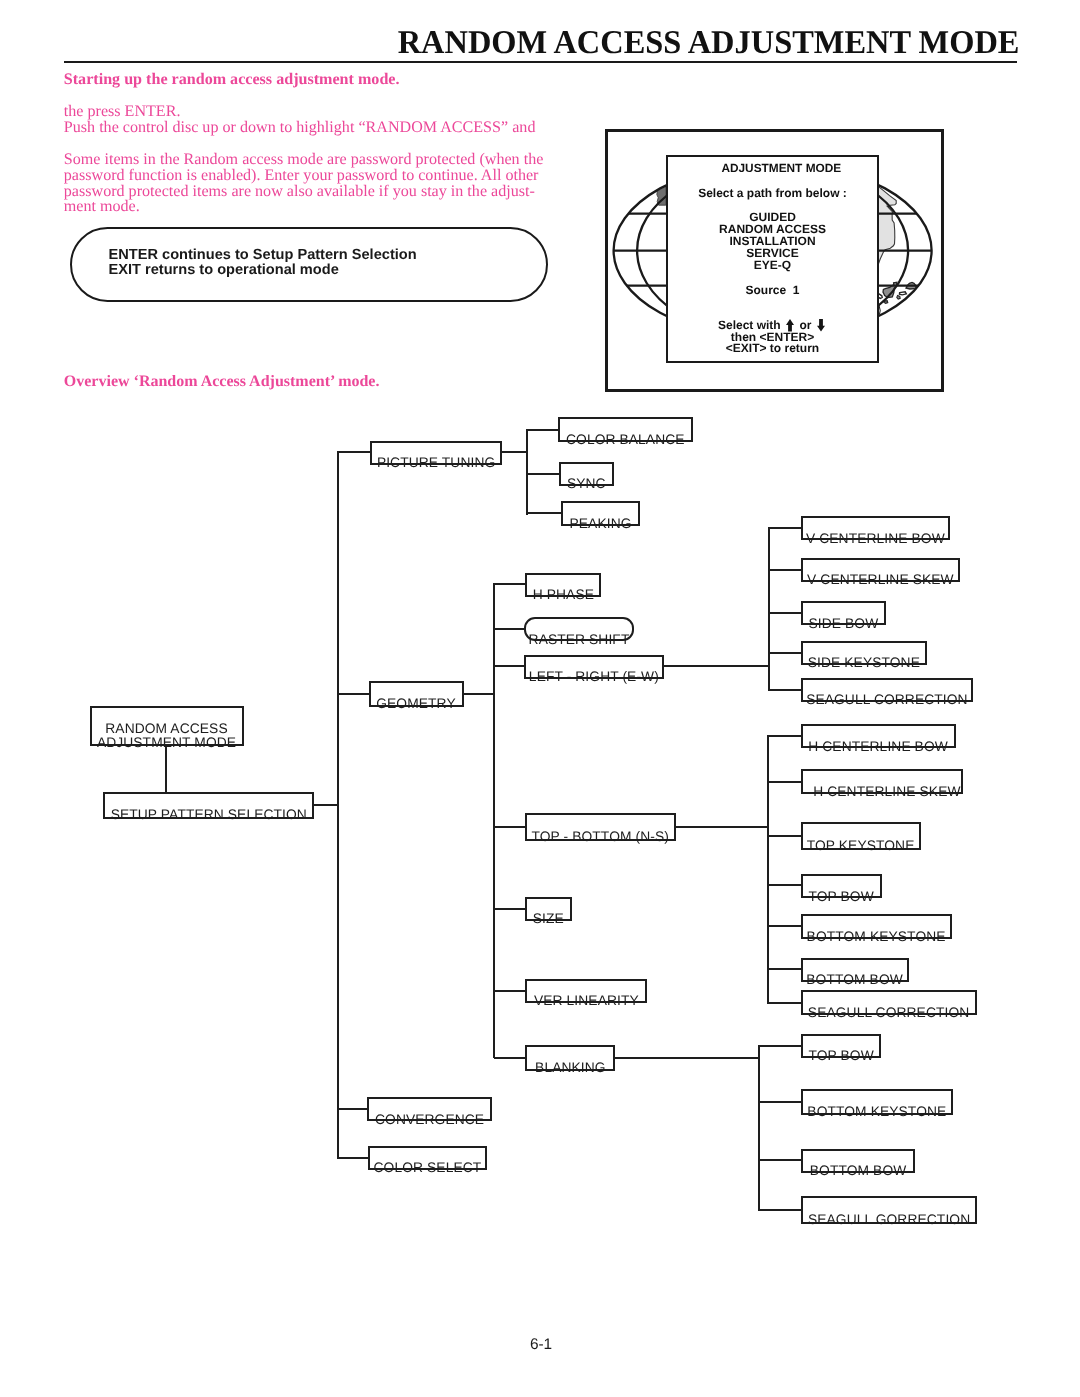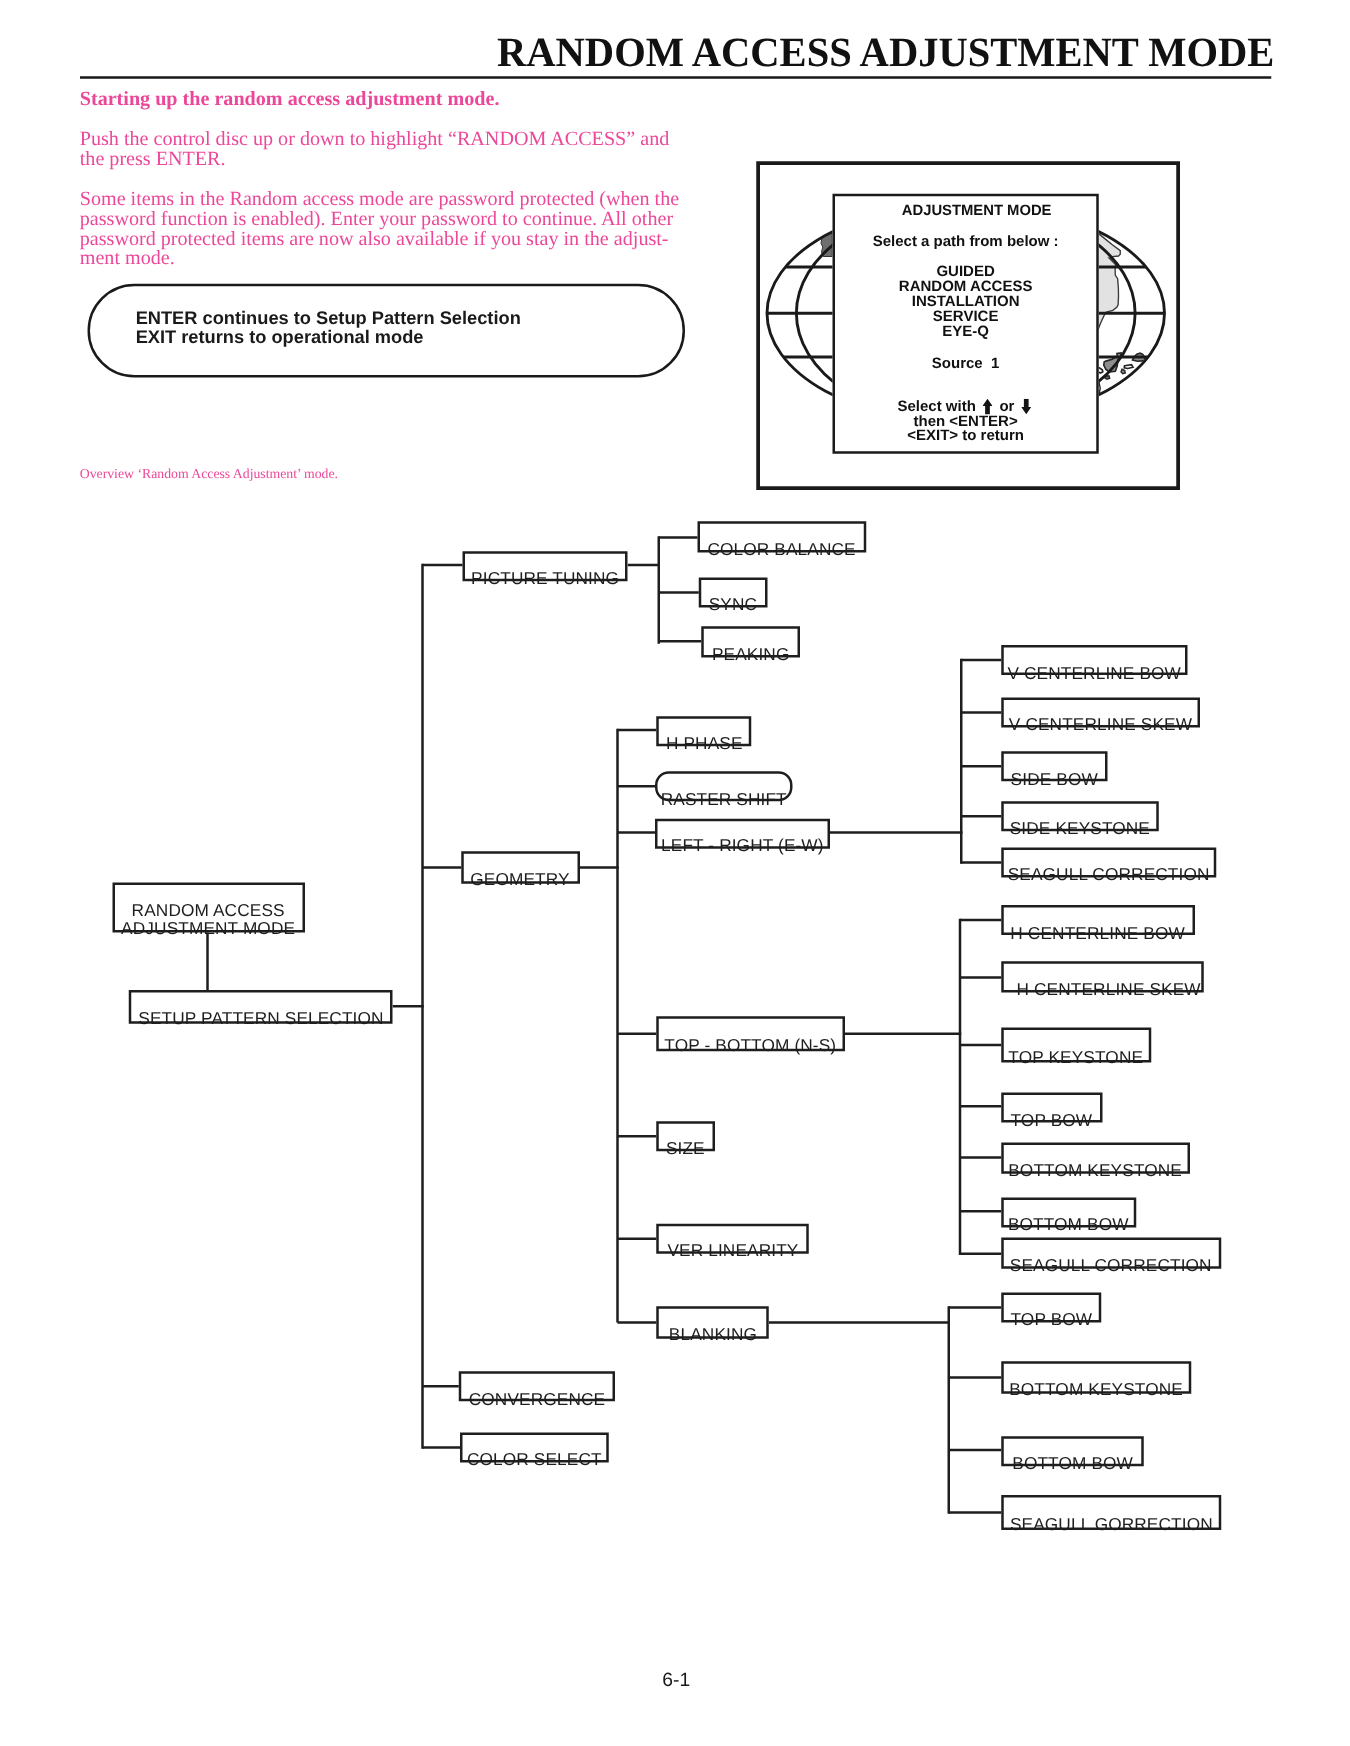--- a/index.html
+++ b/index.html
@@ -13,21 +13,21 @@
   #pageTitle{position:absolute;right:60.5px;top:23.6px;text-align:right;
        font-family:"Liberation Serif",serif;font-weight:bold;font-size:33.2px;transform:scaleX(0.977);transform-origin:right center;
        letter-spacing:0.0px;white-space:nowrap;color:#111;}
   #titleRule{position:absolute;left:64px;top:61.4px;width:953px;height:2.1px;background:#1a1a1a;}
 
   
   .serif{font-family:"Liberation Serif",serif;color:#ec4899;}
   .p1{position:absolute;left:63.8px;top:71.2px;font-size:16.1px;font-weight:bold;white-space:nowrap;}
   .p2{position:absolute;left:63.8px;top:104.2px;font-size:16.1px;line-height:16.2px;width:520px;}
   .p3{position:absolute;left:63.8px;top:152px;font-size:16.1px;line-height:15.8px;width:520px;}
-  .p4{position:absolute;left:63.8px;top:373.2px;font-size:11px;font-weight:normal;white-space:nowrap;}
+  .p4{position:absolute;left:63.8px;top:373.2px;font-size:16px;font-weight:bold;white-space:nowrap;}
 
   
   #noteBox{position:absolute;left:70.4px;top:227.4px;width:478px;height:74.2px;
        border:2.0px solid #1a1a1a;border-radius:40px;box-sizing:border-box;background:#fff;}
   #noteText{position:absolute;left:108.5px;top:248.2px;font-family:"Liberation Sans",sans-serif;
        font-weight:bold;font-size:14.6px;line-height:15.3px;color:#1a1a1a;letter-spacing:0.0px;}
 
   
   #tvFrame{position:absolute;left:605px;top:129px;width:338.5px;height:263px;
        border:3.4px solid #1a1a1a;box-sizing:border-box;background:#fff;}
@@ -53,22 +53,22 @@
 </head>
 <body>
 
 <div class="page">
 
   <div id="pageTitle" class="serif">RANDOM ACCESS ADJUSTMENT MODE</div>
   <div id="titleRule"></div>
 
   <div class="p1 serif">Starting up the random access adjustment mode.</div>
   <div class="p2 serif">
+    <div>the press ENTER.</div>
     <div>Push the control disc up or down to highlight “RANDOM ACCESS” and</div>
-    <div>the press ENTER.</div>
   </div>
   <div class="p3 serif">
     <div>Some items in the Random access mode are password protected (when the</div>
     <div>password function is enabled). Enter your password to continue. All other</div>
     <div>password protected items are now also available if you stay in the adjust-</div>
     <div>ment mode.</div>
   </div>
   <div class="p4 serif">Overview ‘Random Access Adjustment’ mode.</div>
 
   <div id="noteBox"></div>

